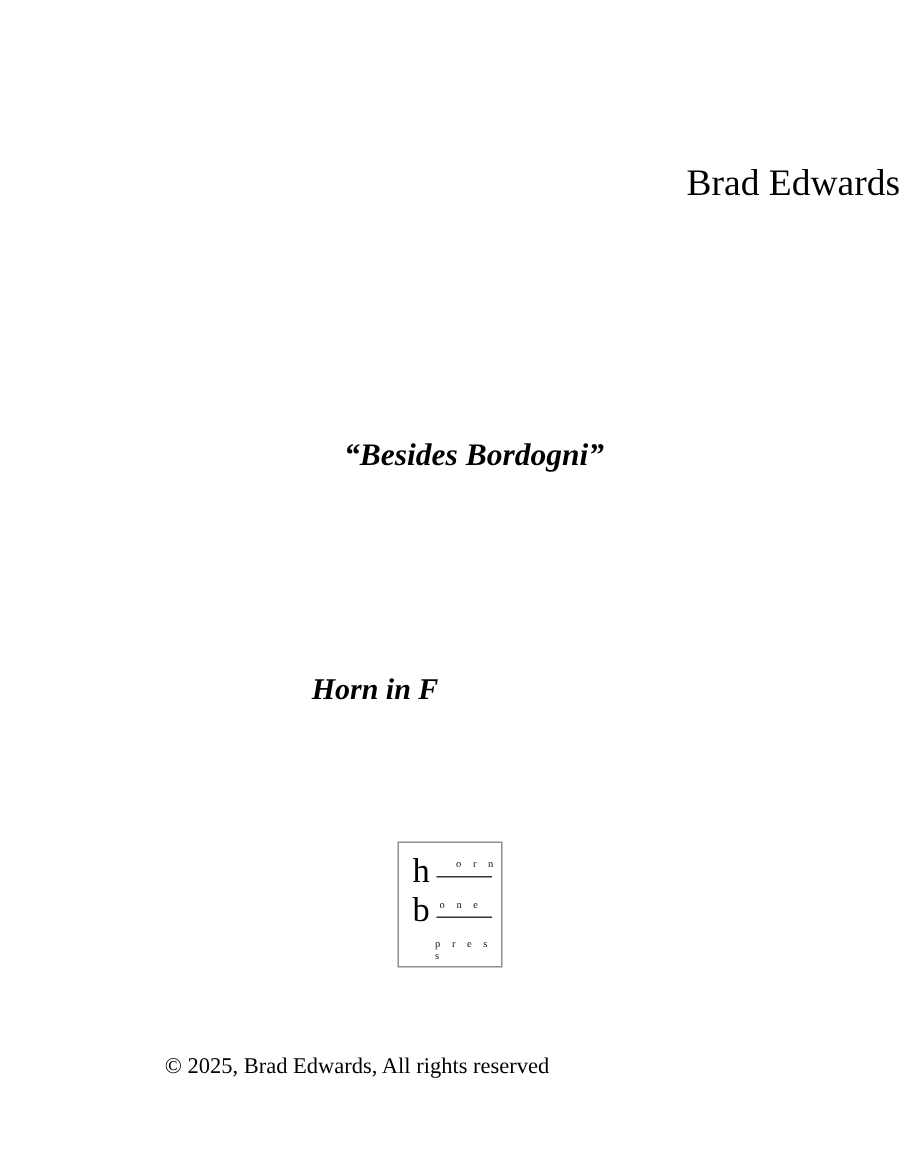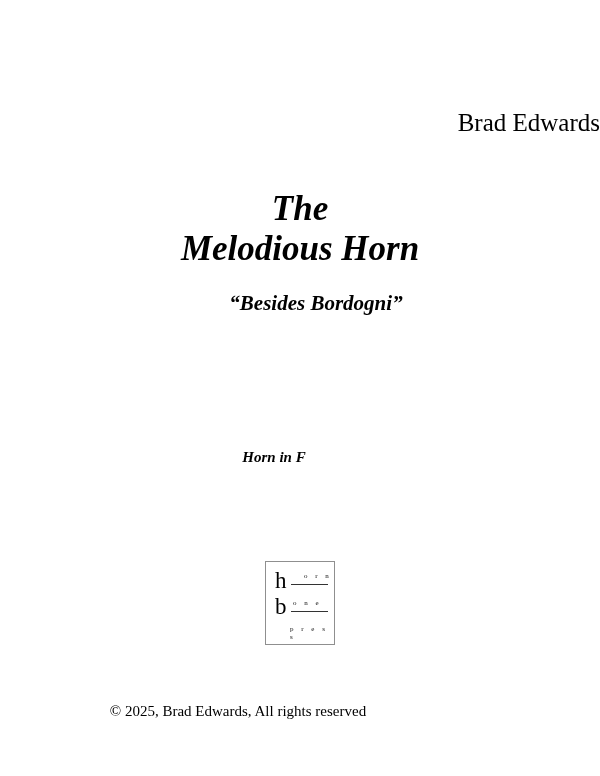--- a/index.html
+++ b/index.html
@@ -65,24 +65,23 @@
     font-size: 21px;
     font-weight: bold;
     font-style: italic;
   }
 
   .instrument {
     position: absolute;
     top: 449px;
     left: 0;
     width: 500px;
-    font-size: 15px;
+    font-size: 20px;
     font-weight: bold;
     font-style: italic;
-    padding-left: 24px;
   }
 
   .logo-wrap {
     position: absolute;
     top: 561px;
     left: 0;
     width: 600px;
     display: flex;
     justify-content: center;
   }
@@ -160,24 +159,20 @@
   }
 </style>
 </head>
 <body>
 
 <div class="page">
 
 
   <div class="author center">Brad Edwards</div>
 
-  <div class="title center">
-    <div>The</div>
-    <div>Melodious Horn</div>
-  </div>
 
   <div class="subtitle center">“Besides Bordogni”</div>
 
   <div class="instrument center">Horn in F</div>
 
   <div class="logo-wrap">
     <div class="logo-box">
       <span class="logo-h">h</span>
       <span class="logo-word-horn">o r n</span>
       <span class="logo-rule-1"></span>

